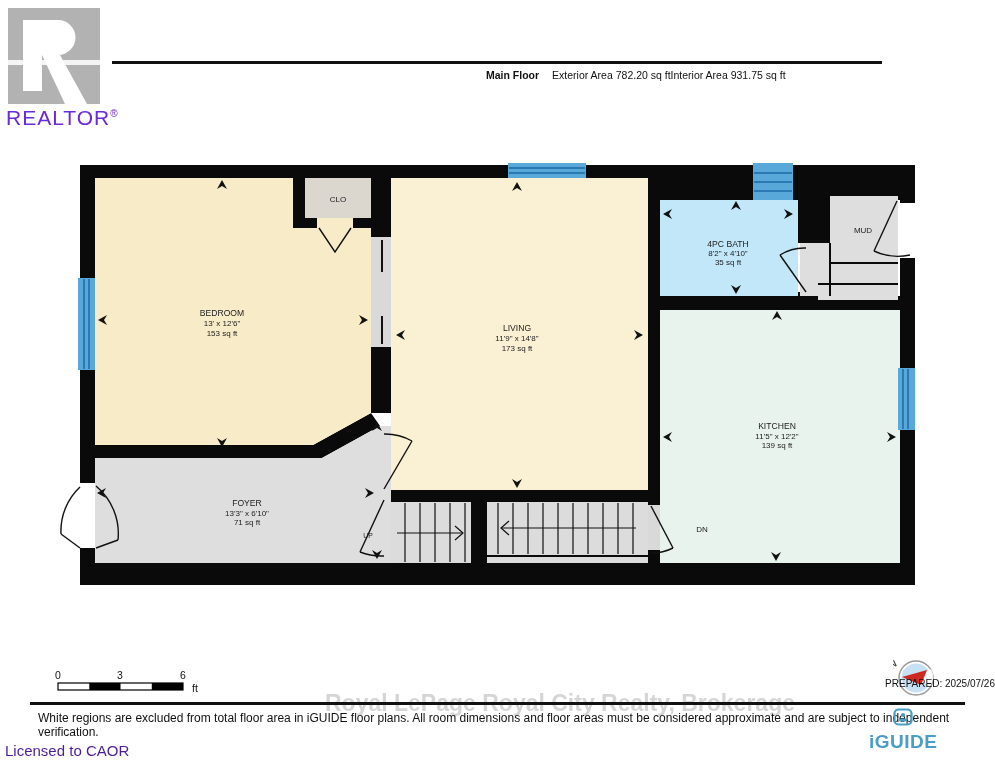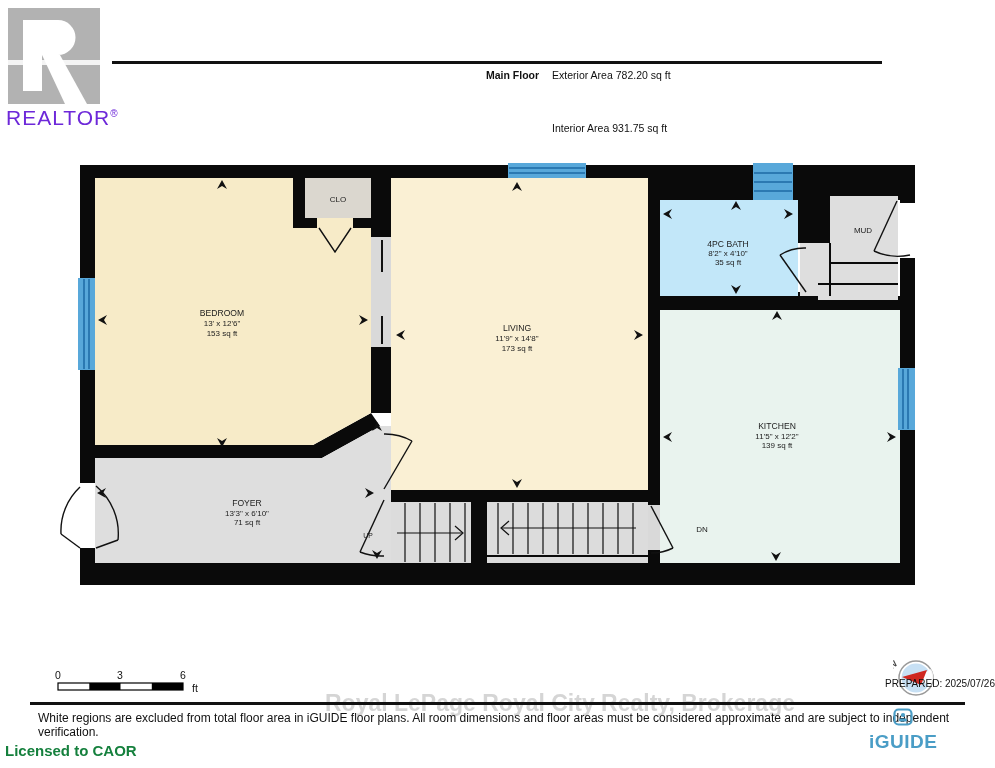--- a/index.html
+++ b/index.html
@@ -7,37 +7,37 @@
         font-family:"Liberation Sans",sans-serif;color:#111;}
   .abs{position:absolute;}
   
   .realtor-logo{left:8px;top:8px;width:92px;height:96px;}
   .realtor-word{left:6px;top:106px;font-size:21px;letter-spacing:1px;color:#6d28d9;}
   .realtor-word .reg{font-size:10px;vertical-align:super;}
   .page-title{left:0;right:0;top:33px;text-align:center;font-size:21px;font-weight:bold;}
   .hline{left:112px;top:61px;width:770px;height:2.5px;background:#111;}
   .floor-info{left:445px;top:69px;display:flex;gap:13px;font-size:10.5px;}
   .floor-info .fl{font-weight:bold;margin-left:41px;}
-  .floor-info .areas{display:flex;flex-direction:column;line-height:13px;gap:40px;}
+  .floor-info .areas{display:flex;line-height:13px;}
   
   svg.plan{left:0;top:0;width:995px;height:768px;}
   svg text{font-family:"Liberation Sans",sans-serif;text-anchor:middle;}
   .rn{font-size:8.6px;fill:#1c1c1c;}
   .rd{font-size:8px;fill:#1c1c1c;}
   .tiny{font-size:6.8px;fill:#1c1c1c;}
   .sctext{font-size:10.5px;fill:#111;}
   
   .prepared{left:0;right:0;top:678px;text-align:right;font-size:10px;color:#111;}
   .watermark{left:260px;top:690px;width:600px;text-align:center;font-size:23px;font-weight:bold;
              color:#c0c0c0;opacity:.65;white-space:nowrap;z-index:1;}
   .footer-line{left:30px;top:702px;width:935px;height:3px;background:#111;z-index:2;}
   .disclaimer{left:38px;top:711px;width:920px;font-size:12px;color:#111;z-index:3;}
   .iguide{left:869px;top:707px;display:flex;align-items:center;gap:4px;color:#4a9dc6;z-index:4;flex-direction:column;}
   .iguide .word{font-size:19px;font-weight:600;letter-spacing:.5px;}
-  .licensed{left:5px;top:742px;font-size:15px;color:#15803d;font-weight:bold;}
+  .licensed{left:5px;top:742px;font-size:15px;color:#4c1d95;}
   .compass{left:893px;top:654px;width:46px;height:46px;}
 </style>
 </head>
 <body>
 
 <div class="page">
 
   <svg class="abs realtor-logo" viewBox="0 0 92 96">
     <rect x="0" y="0" width="92" height="96" fill="#b2b2b2"></rect>
     <rect x="15" y="12" width="19" height="71" fill="#fff"></rect>

